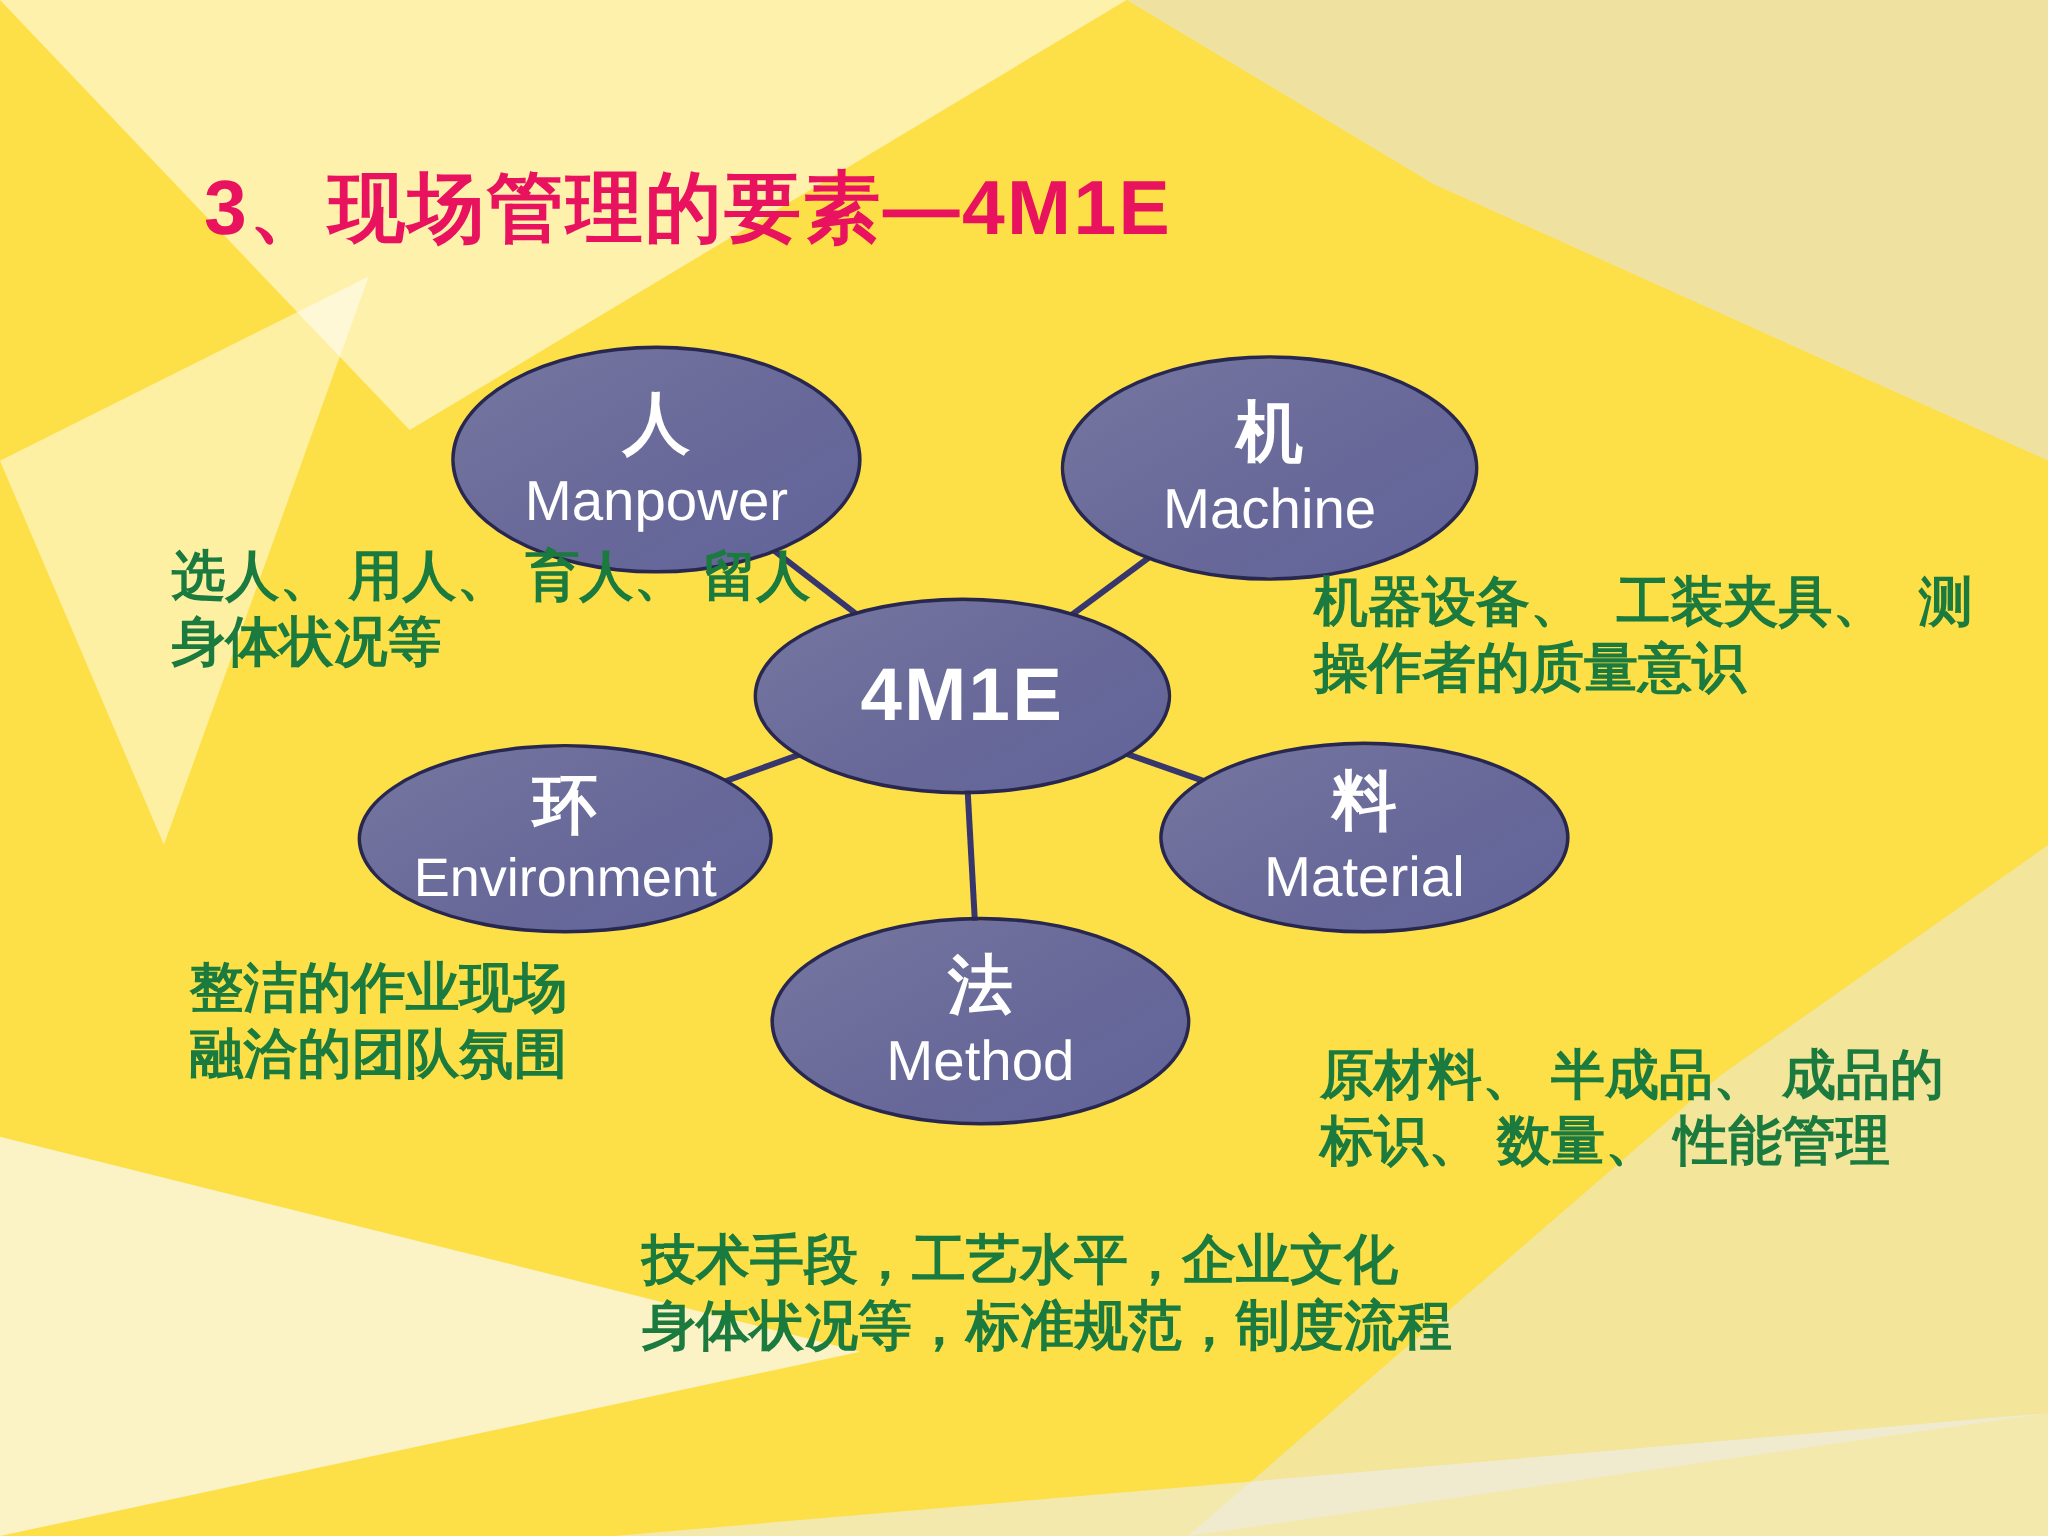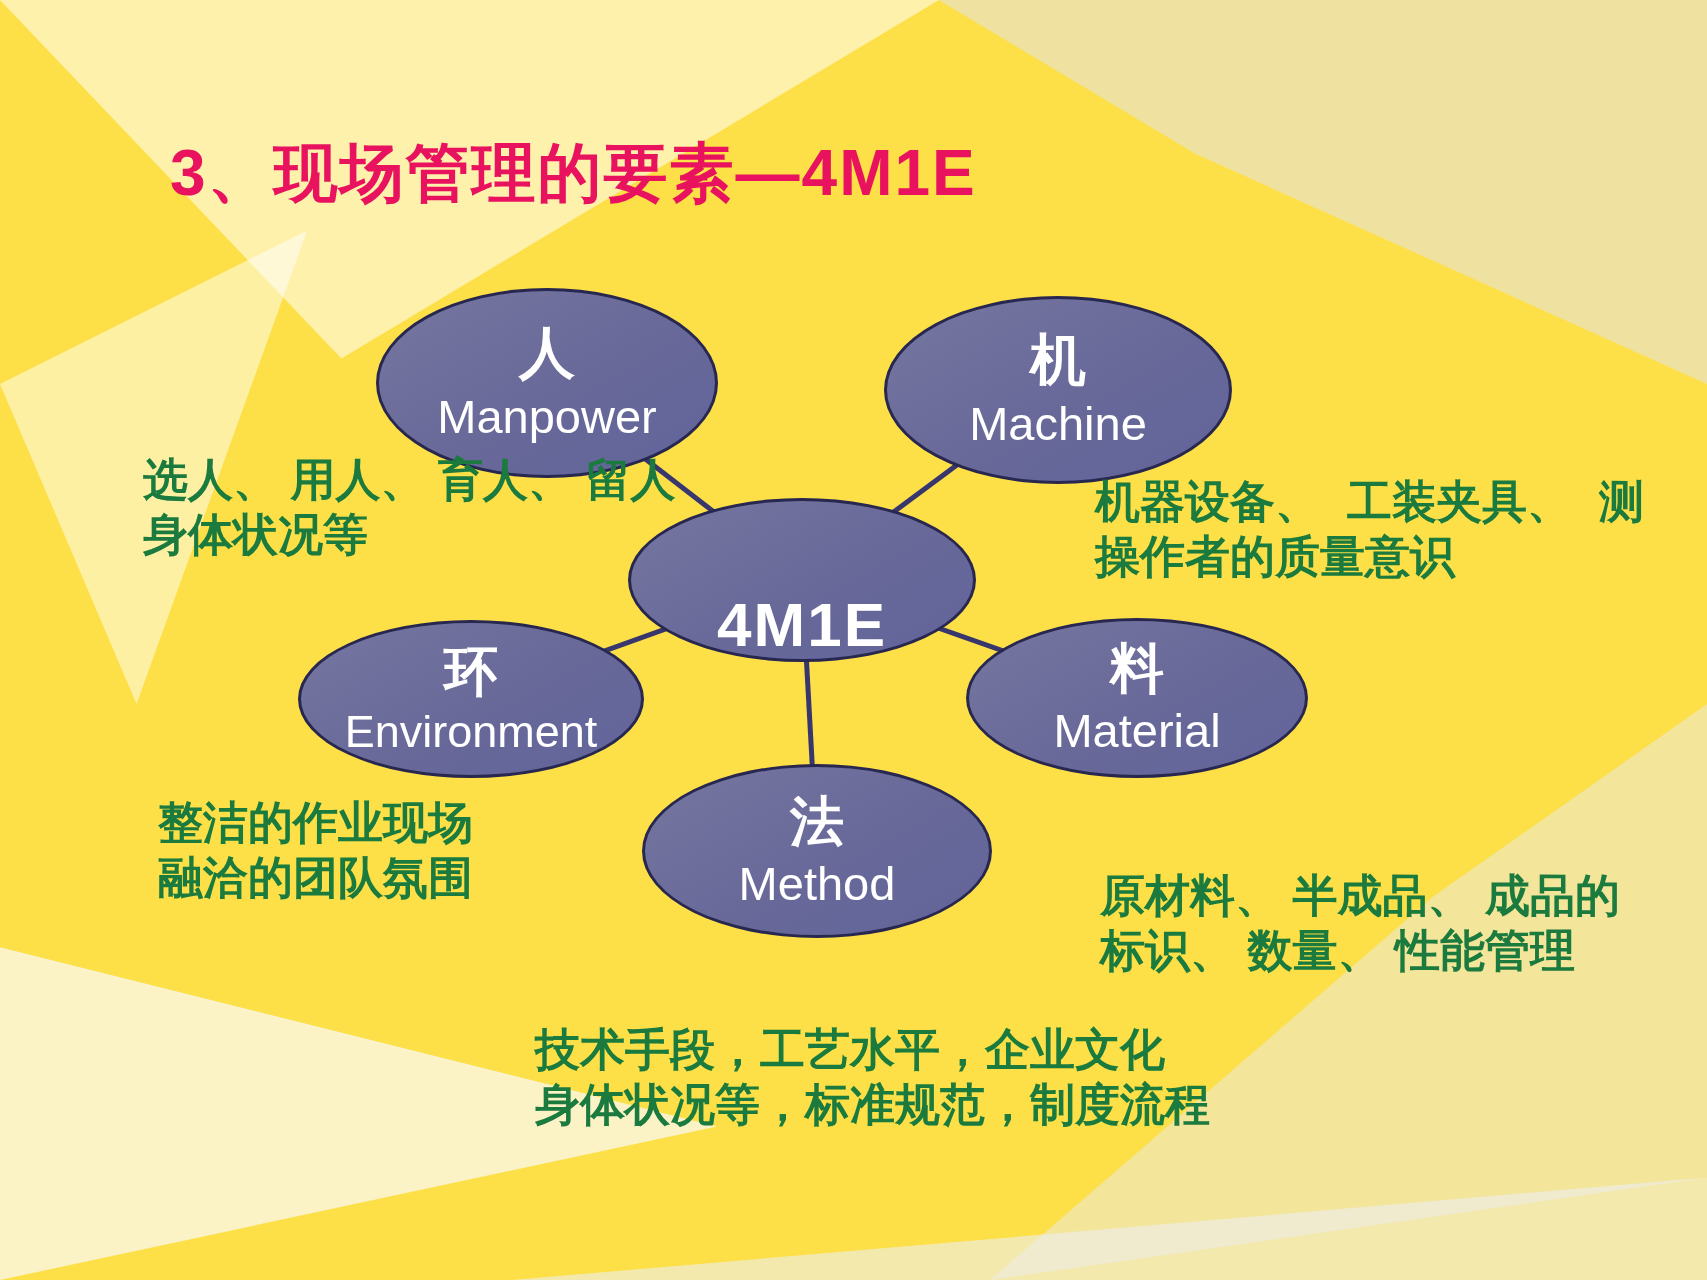--- a/index.html
+++ b/index.html
@@ -67,21 +67,21 @@
   <div class="node" style="left:376px;top:288px;width:342px;height:190px;">
     <div class="cn">人</div>
     <div class="en">Manpower</div>
   </div>
 
   <div class="node" style="left:884px;top:296px;width:348px;height:188px;">
     <div class="cn">机</div>
     <div class="en">Machine</div>
   </div>
 
-  <div class="node center" style="left:628px;top:498px;width:348px;height:164px;justify-content:flex-end;">
+  <div class="node center" style="left:628px;top:498px;width:348px;height:164px;">
     <div class="label">4M1E</div>
   </div>
 
   <div class="node" style="left:298px;top:620px;width:346px;height:158px;">
     <div class="cn" style="font-size:54px;">环</div>
     <div class="en" style="font-size:45px;">Environment</div>
   </div>
 
   <div class="node" style="left:966px;top:618px;width:342px;height:160px;">
     <div class="cn" style="font-size:54px;">料</div>

